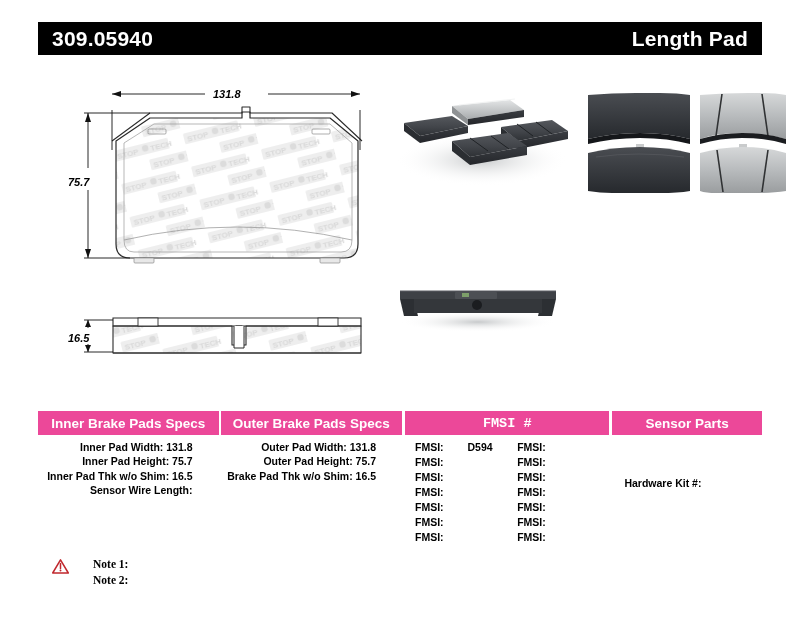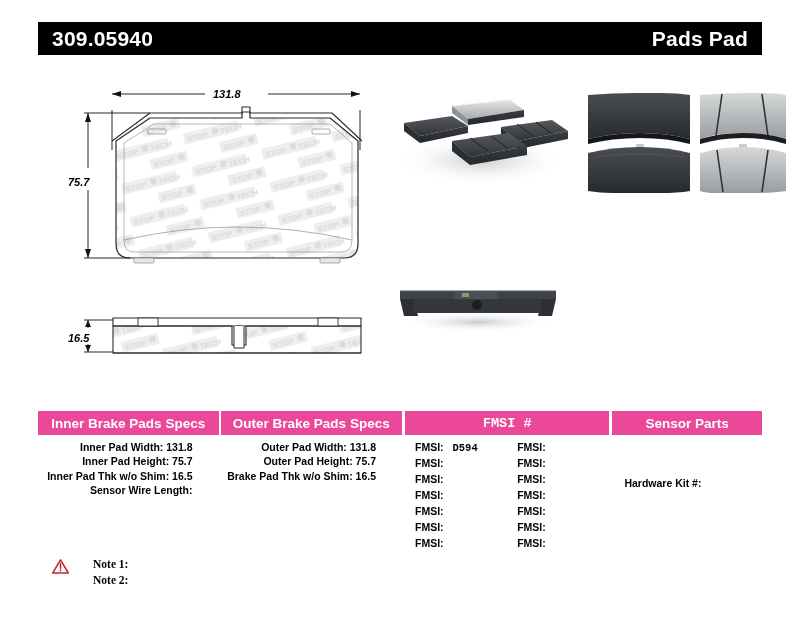--- a/index.html
+++ b/index.html
@@ -117,21 +117,21 @@
   }
   .fmsi-sub { width: 50%; }
   .fmsi-line {
     font-size: 10.5px;
     font-weight: bold;
     color: #000000;
     line-height: 15px;
     padding-left: 10px;
     white-space: nowrap;
   }
-  .fmsi-val { margin-left: 6px; font-family: Liberation Mono, monospace; }
+  .fmsi-val { margin-left: 21px; }
   .related-line {
     font-size: 10.5px;
     font-weight: bold;
     color: #000000;
     line-height: 15px;
     padding-left: 12px;
     white-space: nowrap;
   }
 
   
@@ -153,21 +153,21 @@
     white-space: nowrap;
   }
 </style>
 </head>
 <body>
 
 <div id="sheet">
 
   <div class="header-bar">
     <span class="header-part">309.05940</span>
-    <span class="header-title">Pads Pad</span>
+    <span class="header-title">Length Pad</span>
   </div>
 
   <svg class="drawing" width="800" height="619" viewBox="0 0 800 619" xmlns="http://www.w3.org/2000/svg">
     <defs>
 
       <pattern id="stoptech" width="72" height="34" patternUnits="userSpaceOnUse" patternTransform="rotate(-14)">
         <rect width="72" height="34" fill="#ffffff"></rect>
         <g fill="#d9d9d9" font-family="Liberation Sans, sans-serif" font-size="8" font-weight="bold">
           <rect x="1" y="4" width="56" height="11" rx="1.5" fill="#eeeeee"></rect>
           <text x="4" y="12.5">STOP</text>

